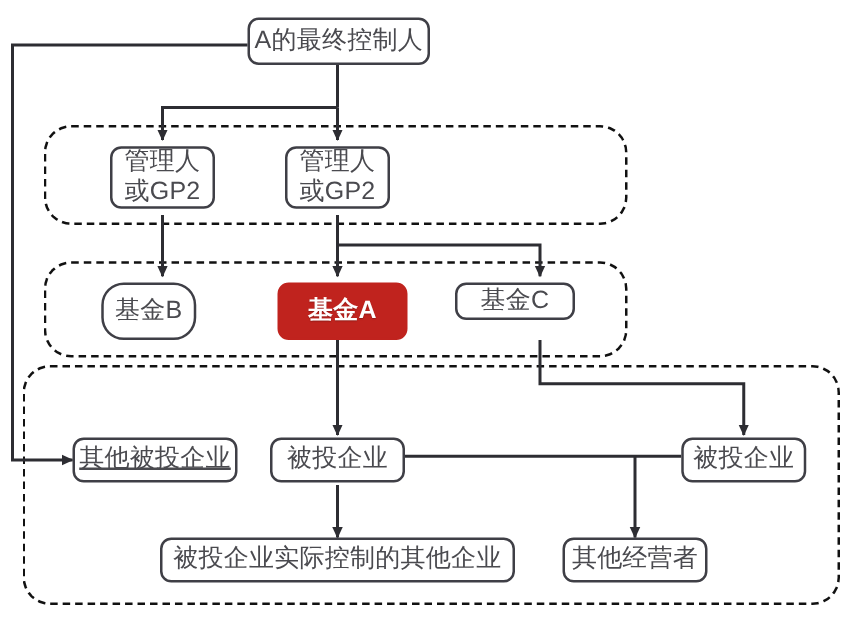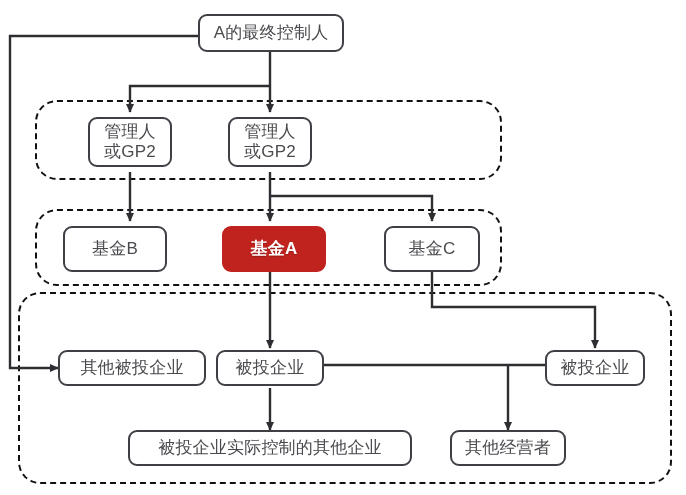--- a/index.html
+++ b/index.html
@@ -10,21 +10,21 @@
     position:absolute;
     box-sizing:border-box;
     border:2px solid #3f3f46;
     border-radius:9px;
     background:#ffffff;
     color:#4a4a4f;
     display:flex;
     align-items:center;
     justify-content:center;
     text-align:center;
-    font-size:17px;
+    font-size:20px;
     line-height:1.18;
     white-space:pre-line;
     letter-spacing:.2px;
   }
   .node.accent{
     background:#C0231E;
     border-color:#C0231E;
     color:#ffffff;
     font-weight:bold;
     text-shadow:0 1px 1px rgba(0,0,0,.25);
@@ -80,27 +80,27 @@
   </svg>
 
   <div class="node" style="left:198px;top:14px;width:146px;height:38px;">A的最终控制人</div>
 
   <div class="node" style="left:88px;top:117px;width:84px;height:50px;">管理人
 或GP2</div>
 
   <div class="node" style="left:228px;top:117px;width:84px;height:50px;">管理人
 或GP2</div>
 
-  <div class="node" style="left:63px;top:226px;width:104px;height:46px;">基金B</div>
+  <div class="node" style="left:81px;top:226px;width:76px;height:46px;border-radius:18px;">基金B</div>
 
   <div class="node accent" style="left:222px;top:226px;width:104px;height:46px;">基金A</div>
 
-  <div class="node" style="left:384px;top:226px;width:96px;height:46px;">基金C</div>
+  <div class="node" style="left:364px;top:226px;width:96px;height:30px;">基金C</div>
 
-  <div class="node" style="left:58px;top:350px;width:148px;height:36px;">其他被投企业</div>
+  <div class="node" style="left:58px;top:350px;width:132px;height:36px;text-decoration:underline;">其他被投企业</div>
 
   <div class="node" style="left:216px;top:350px;width:108px;height:36px;">被投企业</div>
 
   <div class="node" style="left:545px;top:350px;width:100px;height:36px;">被投企业</div>
 
   <div class="node" style="left:450px;top:430px;width:116px;height:36px;">其他经营者</div>
 
   <div class="node" style="left:128px;top:430px;width:284px;height:36px;">被投企业实际控制的其他企业</div>
 
 </div>

